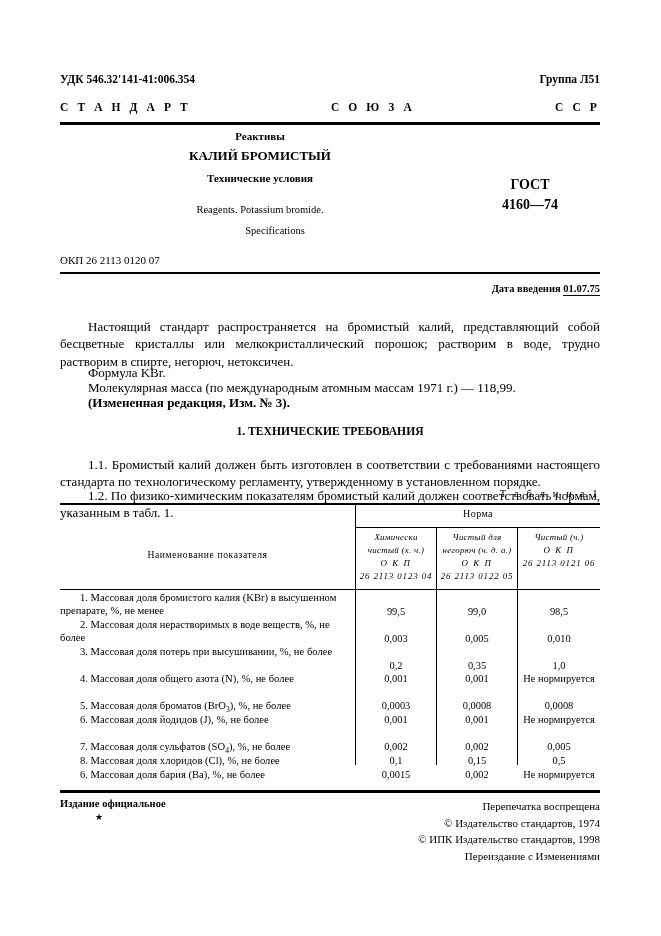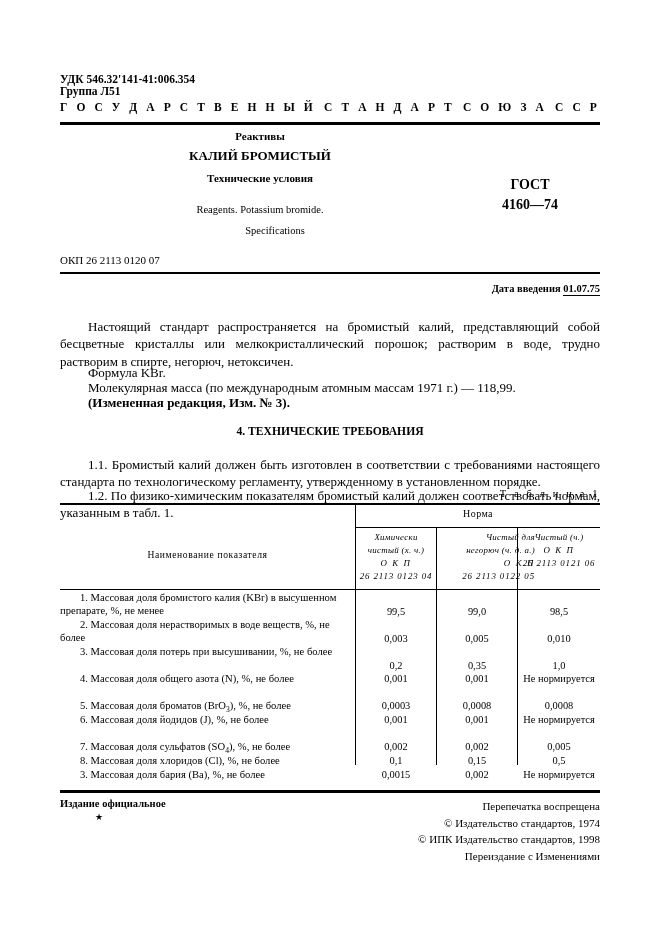--- a/index.html
+++ b/index.html
@@ -26,21 +26,20 @@
   
   .udk-row {
     position: absolute;
     left: 60px; top: 73px;
     width: 540px;
     display: flex;
     justify-content: space-between;
     align-items: baseline;
     font-size: 11.5px;
     font-weight: bold;
-    flex-direction: column;
   }
   .gost-title-row {
     position: absolute;
     left: 60px; top: 101px;
     width: 540px;
     display: flex;
     justify-content: space-between;
     font-size: 11.5px;
     font-weight: bold;
     letter-spacing: 3.1px;
@@ -197,21 +196,21 @@
   .th-col {
     position: absolute;
     top: 28px;
     text-align: center;
     font-size: 8.9px;
     line-height: 1.45;
     letter-spacing: 0.3px;
     font-style: italic;
   }
   .th-c1 { left: 296px; width: 80px; }
-  .th-c2 { left: 395px; width: 80px; text-align: right; }
+  .th-c2 { left: 377px; width: 80px; }
   .th-c3 { left: 458px; width: 82px; }
   .th-col .okp-sp { letter-spacing: 1.6px; }
   .th-col .okp-num { letter-spacing: 0.9px; }
 
   
   .tbody {
     position: absolute;
     left: 0; top: 88px;
     width: 540px;
   }
@@ -262,21 +261,20 @@
 <body>
 
 <div class="page">
 
   <div class="udk-row">
     <span>УДК 546.32'141-41:006.354</span>
     <span>Группа Л51</span>
   </div>
 
   <div class="gost-title-row">
-    <span class="w1">Г О С У Д А Р С Т В Е Н Н Ы Й</span>
     <span>С Т А Н Д А Р Т</span>
     <span>С О Ю З А</span>
     <span>С С Р</span>
   </div>
 
   <div class="rule-thick" style="top:122px;"></div>
 
   <div class="title-block">
     <div class="t-reagents">Реактивы</div>
     <div class="t-main">КАЛИЙ БРОМИСТЫЙ</div>
@@ -297,21 +295,21 @@
   <div class="date-line">
     <span>Дата введения</span>
     <span class="date-val">01.07.75</span>
   </div>
 
   <div class="body-text p-indent" style="top:318px;">Настоящий стандарт распространяется на бромистый калий, представляющий собой бесцветные кристаллы или мелкокристаллический порошок; растворим в воде, трудно растворим в спирте, негорюч, нетоксичен.</div>
   <div class="body-text p-indent" style="top:364px;">Формула KBr.</div>
   <div class="body-text p-indent" style="top:379px;">Молекулярная масса (по международным атомным массам 1971 г.) — 118,99.</div>
   <div class="body-text p-indent bold" style="top:394px;">(Измененная редакция, Изм. № 3).</div>
 
-  <div class="section-title" style="top:425px;">4. ТЕХНИЧЕСКИЕ ТРЕБОВАНИЯ</div>
+  <div class="section-title" style="top:425px;">1. ТЕХНИЧЕСКИЕ ТРЕБОВАНИЯ</div>
 
   <div class="body-text p-indent" style="top:456px;">1.1. Бромистый калий должен быть изготовлен в соответствии с требованиями настоящего стандарта по технологическому регламенту, утвержденному в установленном порядке.</div>
   <div class="body-text p-indent" style="top:487px;">1.2. По физико-химическим показателям бромистый калий должен соответствовать нормам, указанным в табл. 1.</div>
 
   <div class="tab-caption" style="top:488px;">Т а б л и ц а  1</div>
 
   <div class="tbl">
     <div class="hline-top"></div>
     <div class="hline-norma"></div>
     <div class="hline-head"></div>
@@ -393,21 +391,21 @@
       </div>
 
       <div class="trow">
         <div class="tlabel" style="top:163px;">8. Массовая доля хлоридов (Cl), %, не более</div>
         <div class="tval c1" style="top:163px;">0,1</div>
         <div class="tval c2" style="top:163px;">0,15</div>
         <div class="tval c3" style="top:163px;">0,5</div>
       </div>
 
       <div class="trow">
-        <div class="tlabel" style="top:177px;">3. Массовая доля бария (Ba), %, не более</div>
+        <div class="tlabel" style="top:177px;">6. Массовая доля бария (Ba), %, не более</div>
         <div class="tval c1" style="top:177px;">0,0015</div>
         <div class="tval c2" style="top:177px;">0,002</div>
         <div class="tval c3" style="top:177px;">Не нормируется</div>
       </div>
 
     </div>
   </div>
 
   <div class="rule-thick" style="top:790px;"></div>
 

